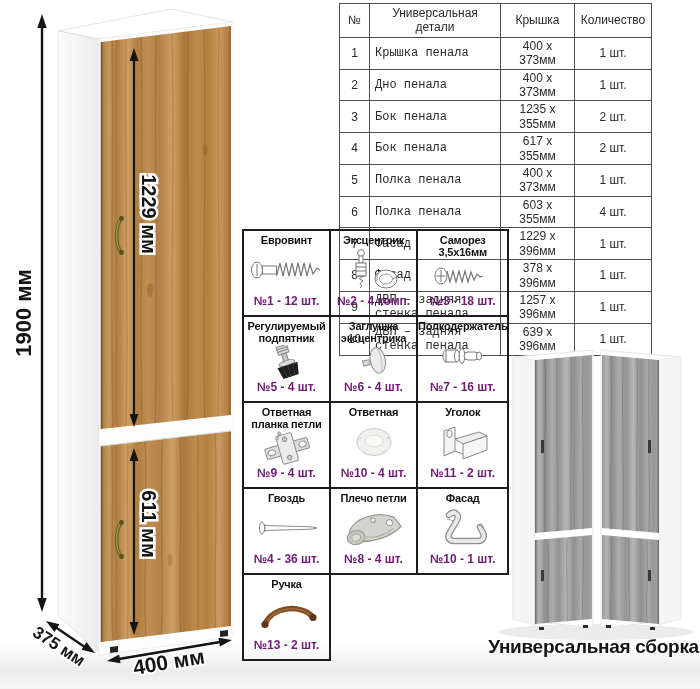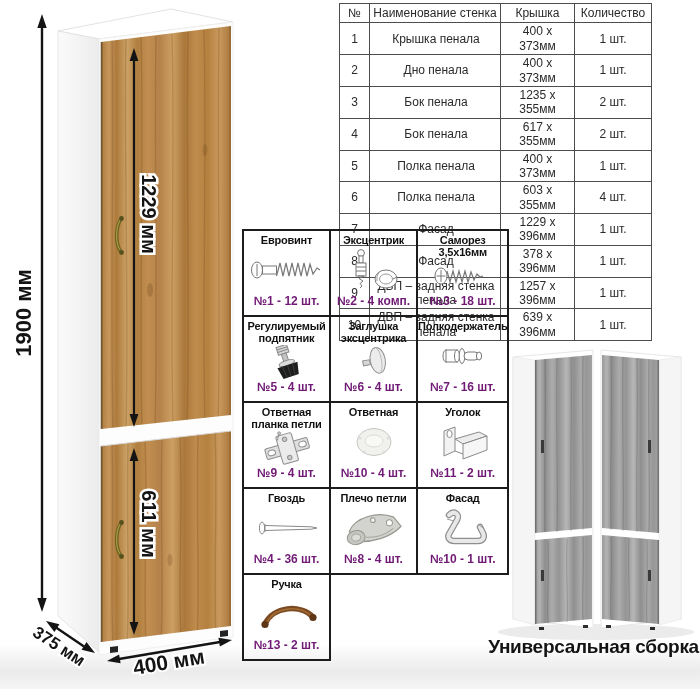--- a/index.html
+++ b/index.html
@@ -6,21 +6,21 @@
   #page{position:relative;width:700px;height:689px;background:#fff;overflow:hidden;
         font-family:"Liberation Sans",sans-serif;color:#1c1c1c;}
   .floor{position:absolute;left:0;top:644px;width:700px;height:45px;
          background:linear-gradient(180deg,rgba(236,236,236,0) 0%,rgba(228,228,228,.75) 60%,rgba(238,238,238,.55) 100%);}
   
   table.parts{position:absolute;left:339px;top:3px;border-collapse:collapse;
               font-size:12px;line-height:1.2;color:#2a2a2a;table-layout:fixed;}
   .parts th,.parts td{border:1px solid #4d4d4d;padding:1px 3px;overflow:hidden;}
   .parts th{font-weight:normal;text-align:center;padding:2px 3px;}
   .parts td.c{text-align:center;}
-  .parts td.l{text-align:center;padding-left:5px;}
+  .parts td.l{text-align:left;padding-left:5px;font-family:Liberation Mono, monospace;}
   .parts tr.s td{height:14px;}
   
   table.hw{position:absolute;left:242px;top:229px;border-collapse:collapse;table-layout:fixed;}
   .hw td{border:2px solid #1c1c1c;width:85px;height:84px;padding:0;vertical-align:top;}
   .hw .cellwrap{display:flex;flex-direction:column;height:80px;width:100%;}
   .hw-t{font-weight:bold;font-size:11px;text-align:center;line-height:1.12;
         padding-top:3px;letter-spacing:-0.2px;color:#111;}
   .hw-i{flex:1;display:flex;align-items:center;justify-content:center;overflow:hidden;}
   .hw-c{font-weight:bold;font-size:12px;text-align:center;padding-bottom:3px;color:#701a75;}
   
@@ -158,21 +158,21 @@
   <table class="parts">
     <colgroup>
         <col style="width:30px">
         <col style="width:131px">
         <col style="width:74px">
         <col style="width:77px">
       </colgroup>
     <thead>
       <tr>
         <th>№</th>
-        <th>Наименование стенка</th>
+        <th>Универсальная детали</th>
         <th>Крышка</th>
         <th>Количество</th>
       </tr>
     </thead>
     <tbody>
       <tr class="s">
           <td class="c">1</td>
           <td class="l">Крышка пенала</td>
           <td class="c">400 х 373мм</td>
           <td class="c">1 шт.</td>

